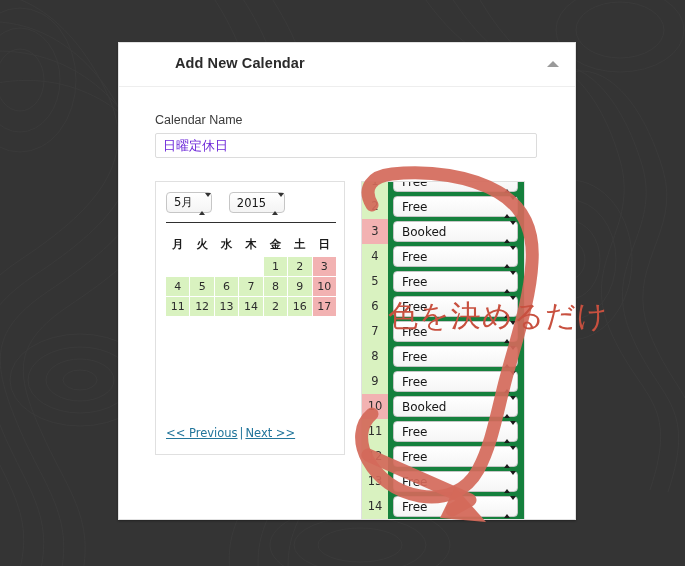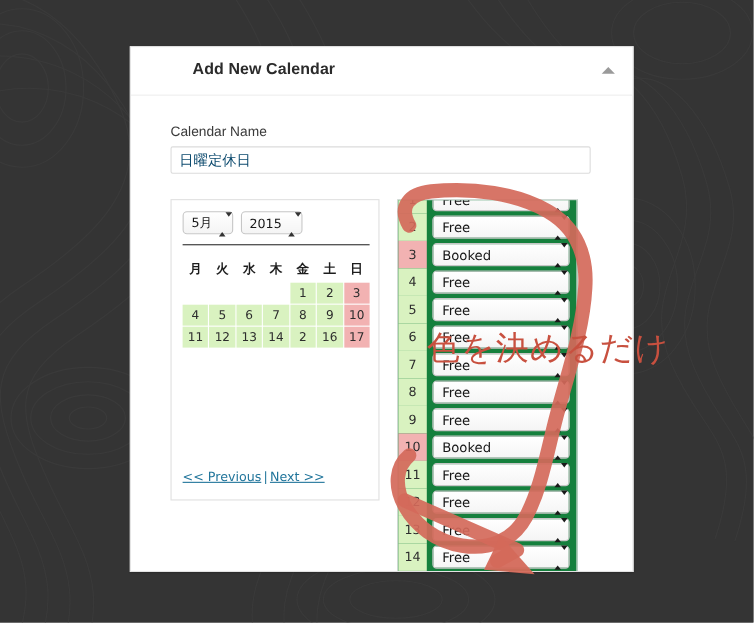--- a/index.html
+++ b/index.html
@@ -92,42 +92,42 @@
     left: 36px;
     top: 46px;
     width: 382px;
     height: 25px;
     box-sizing: border-box;
     border: 1px solid #dcdcdc;
     border-radius: 2px;
     background: #fff;
     font-family: "DejaVu Sans", "Liberation Sans", sans-serif;
     font-size: 13px;
-    color: #0c4a6e;
+    color: #6d28d9;
     padding: 0 7px;
     outline: none;
   }
 
   
   #calendar-box {
     position: absolute;
     left: 36px;
     top: 94px;
     width: 190px;
     height: 274px;
     box-sizing: border-box;
     border: 1px solid #e0e0e0;
     background: #fff;
   }
   #cal-selects {
     position: absolute;
     left: 10px;
     top: 10px;
     display: flex;
-    gap: 7px;
+    gap: 17px;
     text-align: center;
   }
   .mini-select {
     position: relative;
     height: 21px;
     box-sizing: border-box;
     border: 1px solid #c6c6c6;
     border-radius: 4px;
     background: linear-gradient(#ffffff, #f4f4f4);
     font-size: 11.5px;

